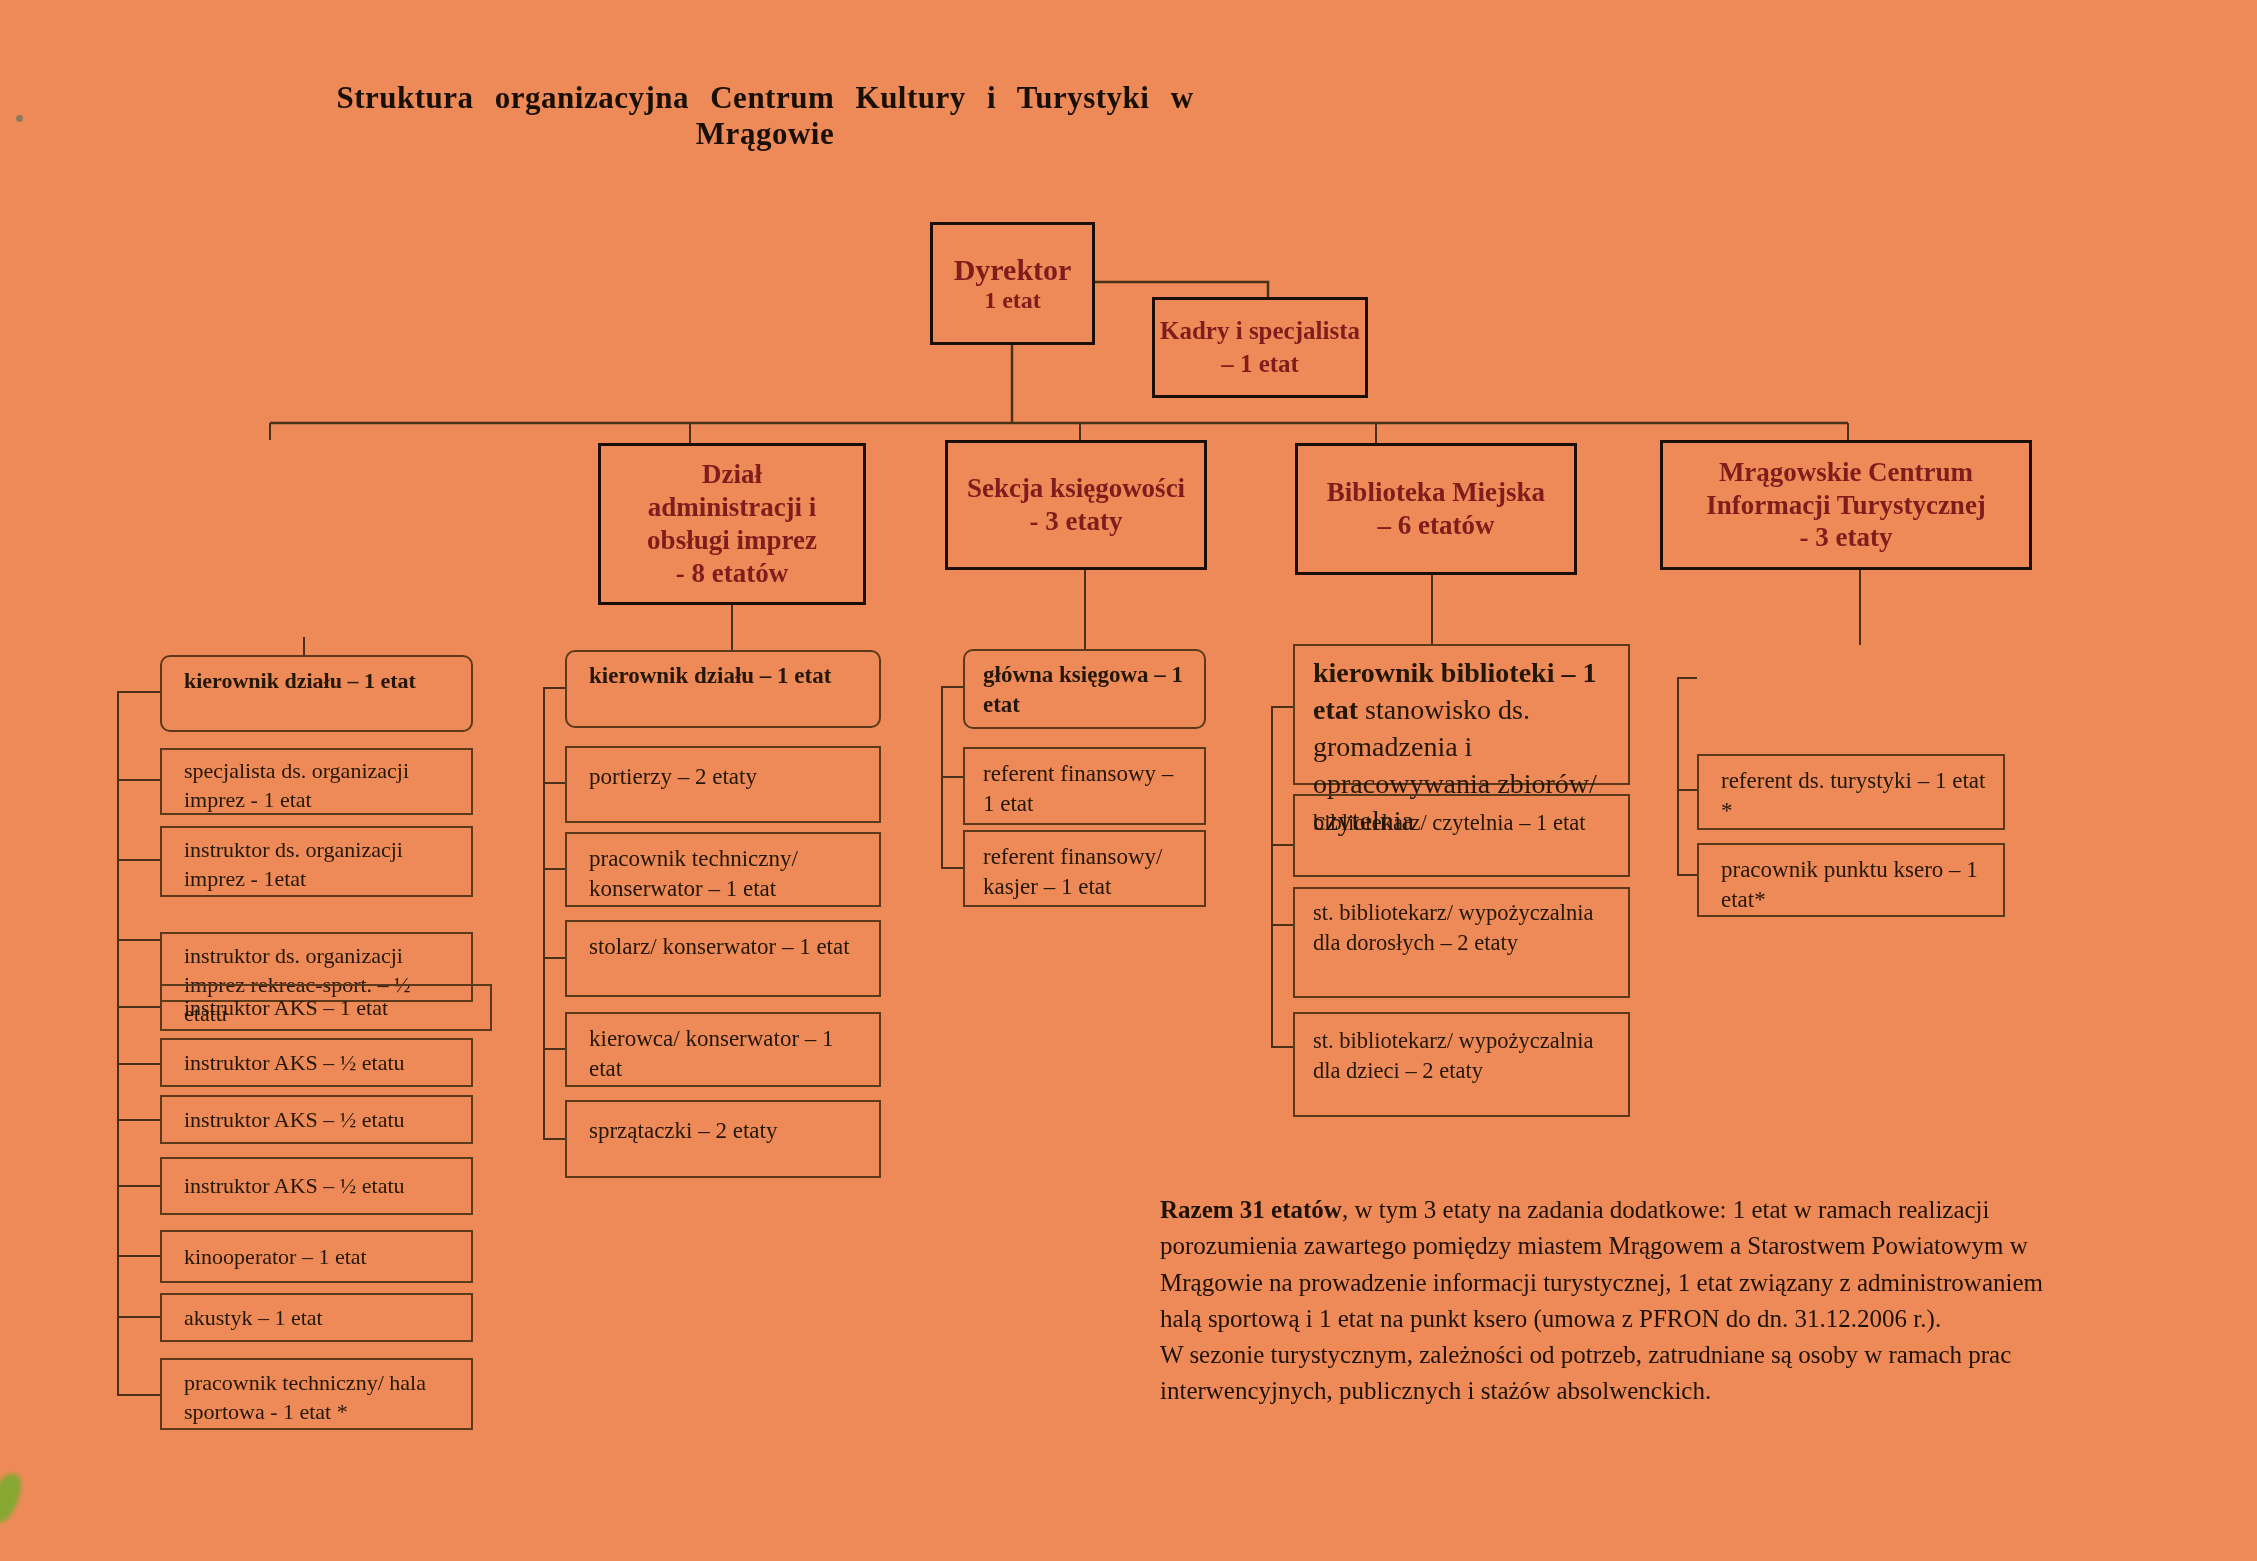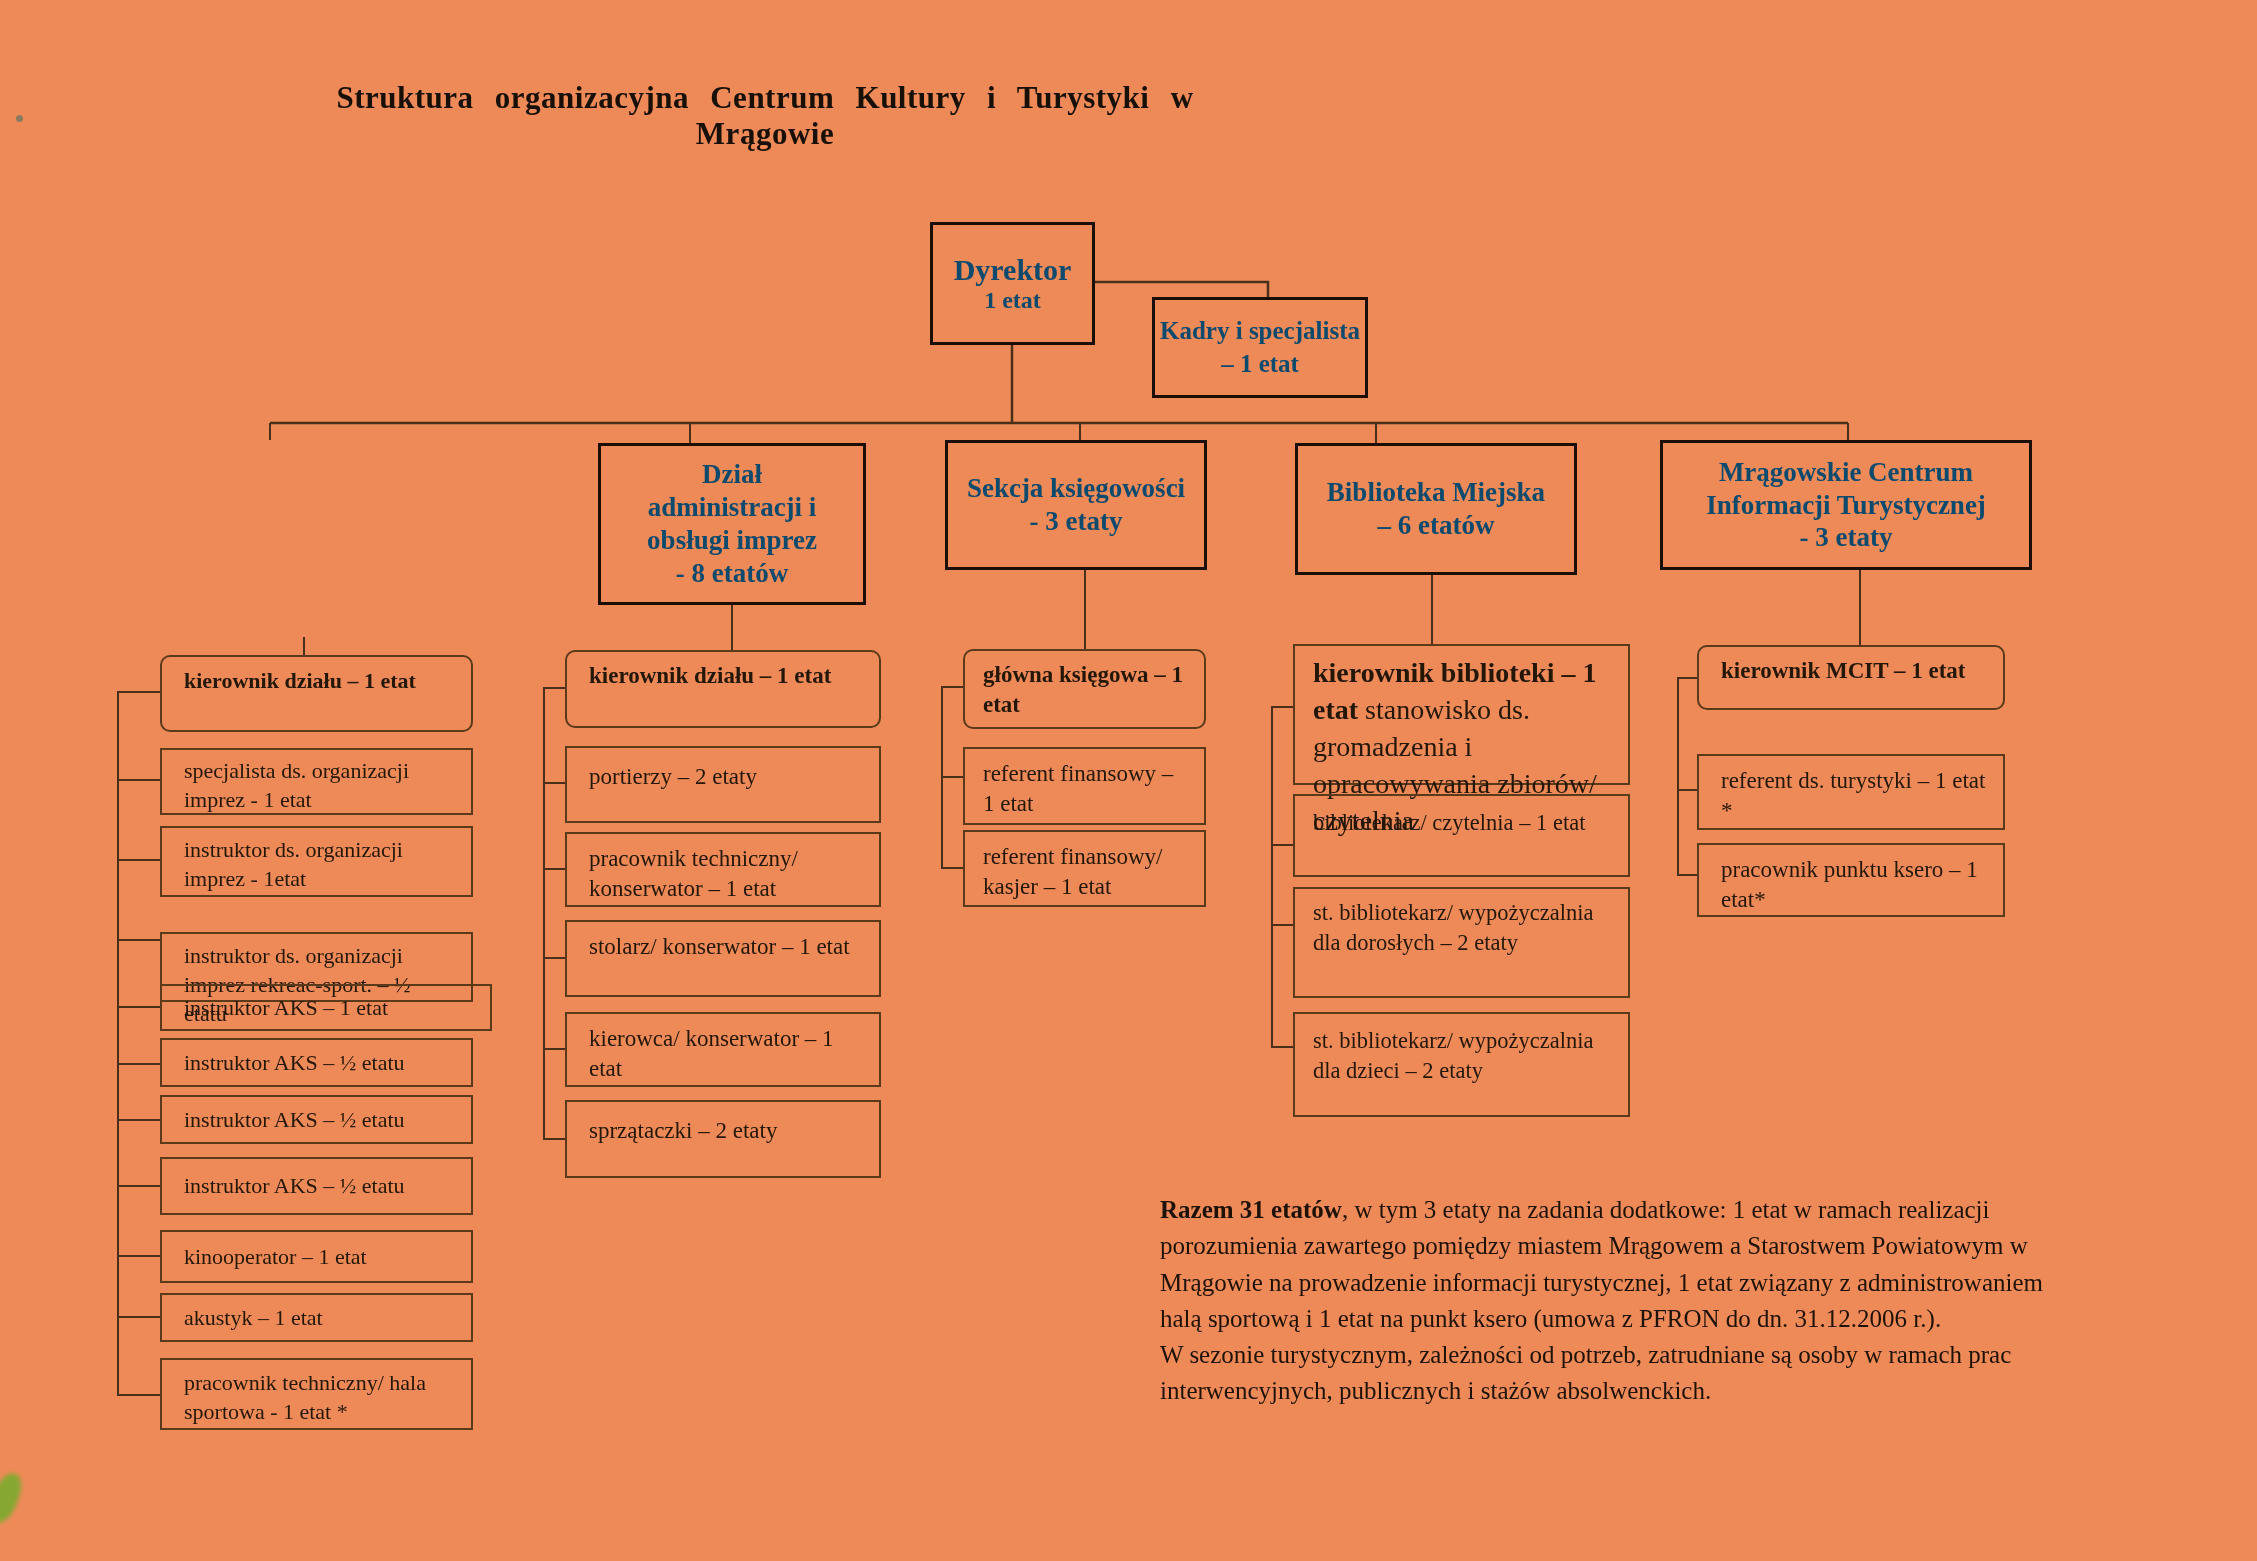--- a/index.html
+++ b/index.html
@@ -3,21 +3,21 @@
 <meta charset="utf-8">
 <style>
   html,body{margin:0;padding:0;}
   body{background:#c9c9c9;font-family:"Liberation Serif","DejaVu Serif",serif;}
   #page{position:relative;width:2257px;height:1561px;background:#ee8a57;overflow:hidden;color:#201306;}
   #lines{position:absolute;left:0;top:0;width:2257px;height:1561px;pointer-events:none;}
   .title{position:absolute;left:280px;top:80px;width:970px;text-align:center;
          font-size:31px;font-weight:bold;word-spacing:13px;letter-spacing:.5px;color:#181007;}
   .bigbox{position:absolute;box-sizing:border-box;border:3px solid #1b0f05;
           display:flex;flex-direction:column;align-items:center;justify-content:center;
-          text-align:center;font-weight:bold;color:#0c4a6e;}
+          text-align:center;font-weight:bold;color:#7f1d1d;}
   .deptname,.deptstaff{display:block;}
   .dept{font-size:27px;line-height:1.22;}
   .item{position:absolute;box-sizing:border-box;border:2px solid #5b3a1b;
         font-size:23px;line-height:1.32;padding:9px 14px 4px 22px;color:#241708;}
   .c1 .item, .c1{font-size:22px;}
   .b{font-weight:bold;border-radius:10px;}
   .foot{position:absolute;left:1160px;top:1192px;width:915px;font-size:25px;line-height:1.45;color:#1e1207;}
   .smudge{position:absolute;left:-8px;top:1472px;width:26px;height:52px;background:#86a832;
           border-radius:60% 40% 55% 45%;filter:blur(2px);transform:rotate(18deg);}
   .speck{position:absolute;left:16px;top:115px;width:7px;height:7px;background:#8a7a60;border-radius:50%;}
@@ -105,21 +105,20 @@
   <div class="item" style="left:963px;top:830px;width:243px;height:77px;padding-left:18px;padding-top:10px;">referent finansowy/ kasjer – 1 etat</div>
 
   <div class="item" style="left:1293px;top:644px;width:337px;height:141px;font-size:28px;padding-left:18px;">
     <span class="b">kierownik biblioteki – 1 etat</span>
     <span>stanowisko ds. gromadzenia i opracowywania zbiorów/ czytelnia</span>
   </div>
   <div class="item" style="left:1293px;top:794px;width:337px;height:83px;font-size:22.5px;padding-left:18px;padding-top:12px;">bibliotekarz/ czytelnia – 1 etat</div>
   <div class="item" style="left:1293px;top:887px;width:337px;height:111px;font-size:22.5px;padding-left:18px;">st. bibliotekarz/ wypożyczalnia dla dorosłych – 2 etaty</div>
   <div class="item" style="left:1293px;top:1012px;width:337px;height:105px;font-size:22.5px;padding-left:18px;padding-top:12px;">st. bibliotekarz/ wypożyczalnia dla dzieci – 2 etaty</div>
 
-  <div class="item b" style="left:1697px;top:645px;width:308px;height:65px;">kierownik MCIT – 1 etat</div>
   <div class="item" style="left:1697px;top:754px;width:308px;height:76px;padding-top:10px;">referent ds. turystyki – 1 etat *</div>
   <div class="item" style="left:1697px;top:843px;width:308px;height:74px;padding-top:10px;">pracownik punktu ksero – 1 etat*</div>
 
   <div class="foot">
     <div><span class="b">Razem 31 etatów</span><span>, w tym 3 etaty na zadania dodatkowe: 1 etat w ramach realizacji porozumienia zawartego pomiędzy miastem Mrągowem a Starostwem Powiatowym w Mrągowie na prowadzenie informacji turystycznej, 1 etat związany z administrowaniem halą sportową i 1 etat na punkt ksero (umowa z PFRON do dn. 31.12.2006 r.).</span></div>
     <div>W sezonie turystycznym, zależności od potrzeb, zatrudniane są osoby w ramach prac interwencyjnych, publicznych i stażów absolwenckich.</div>
   </div>
 
   <div class="smudge"></div>
   <div class="speck"></div>

